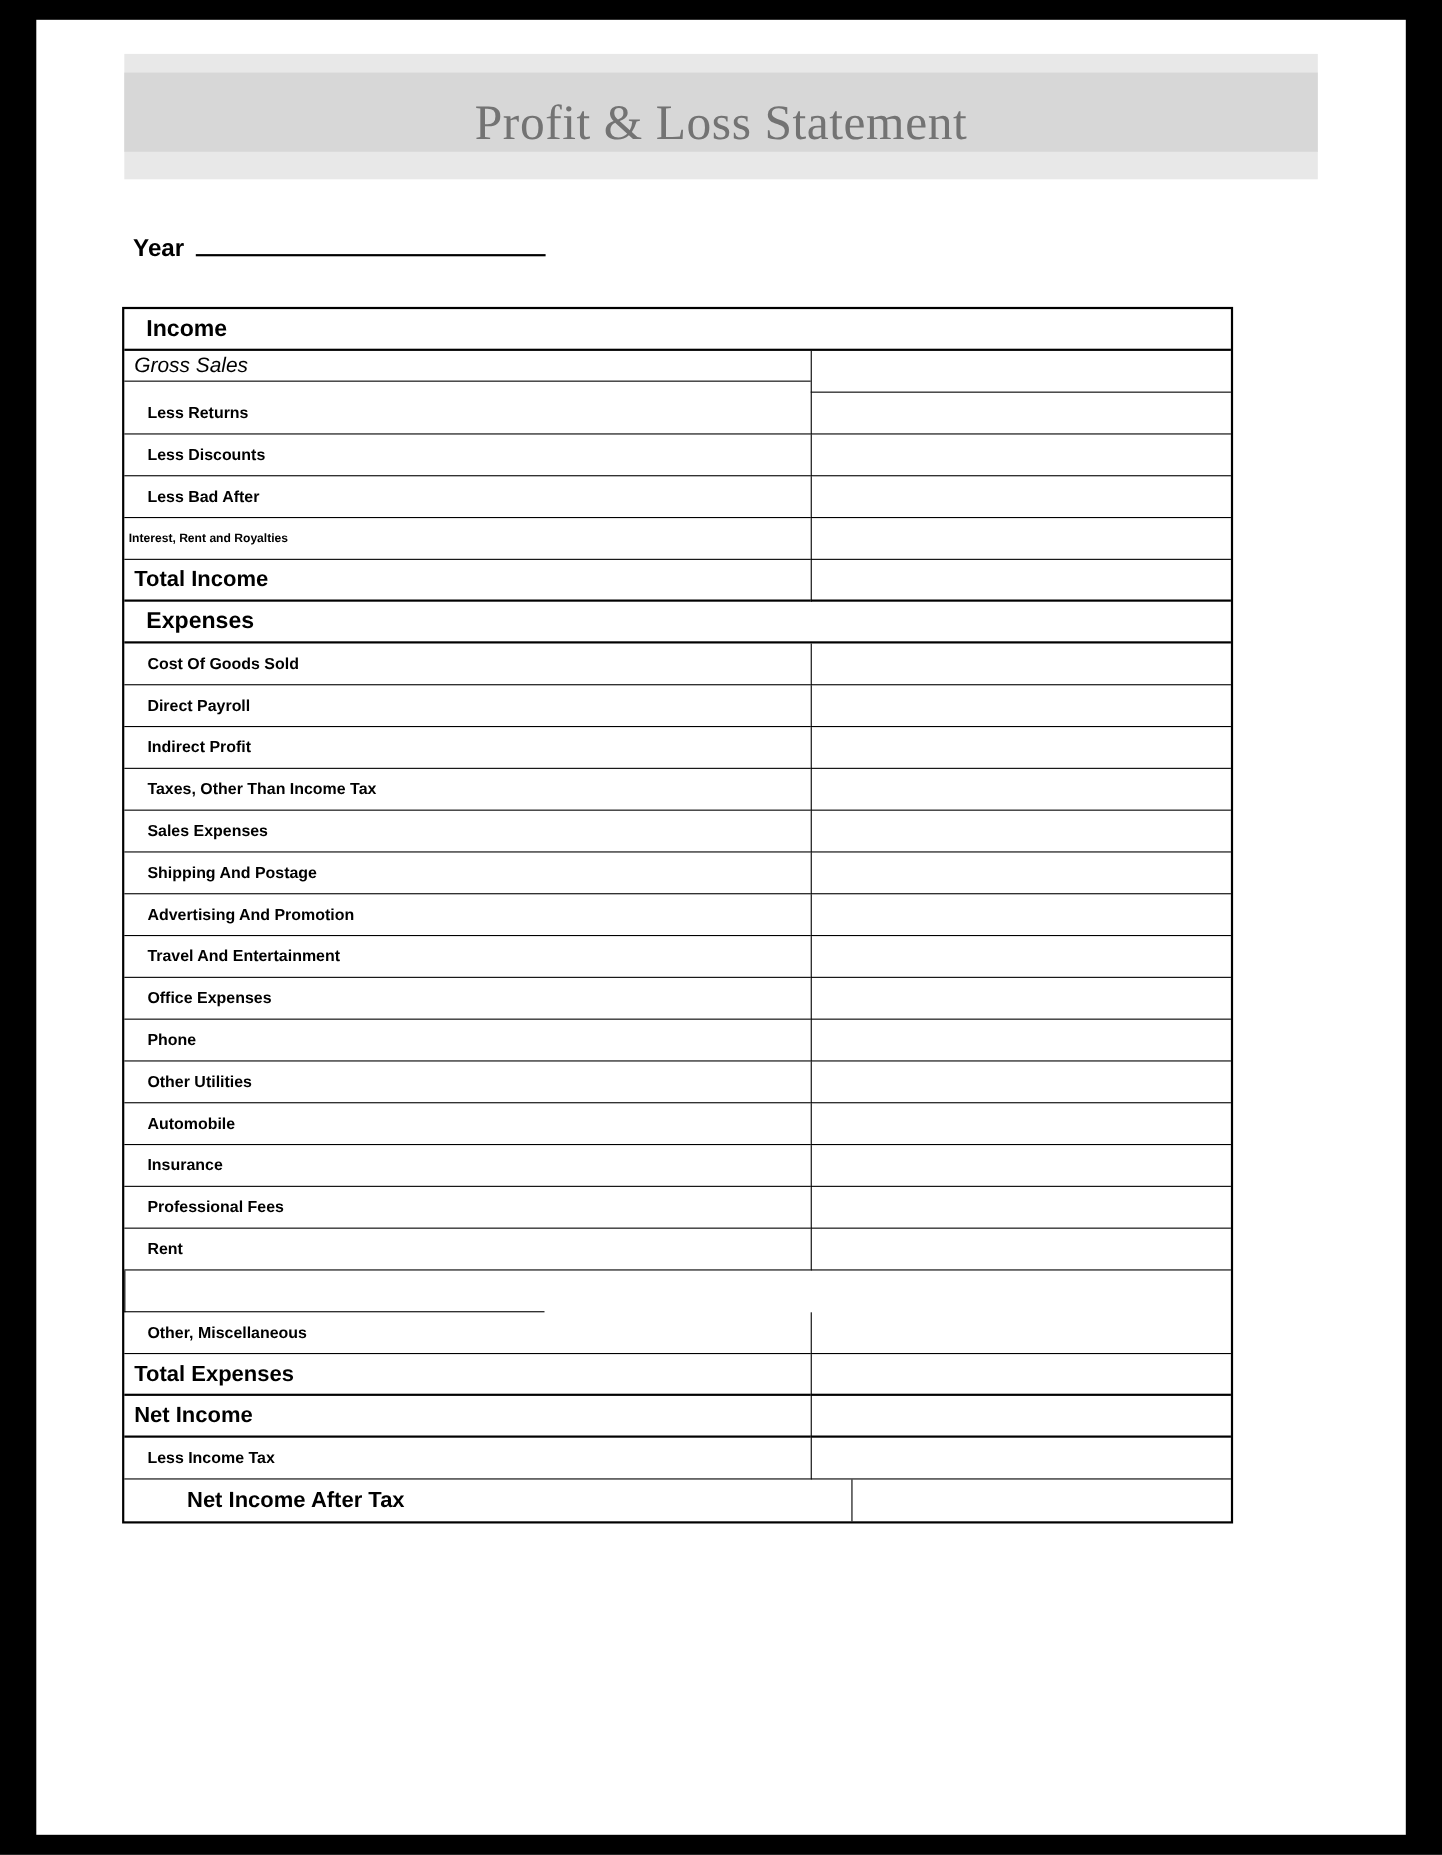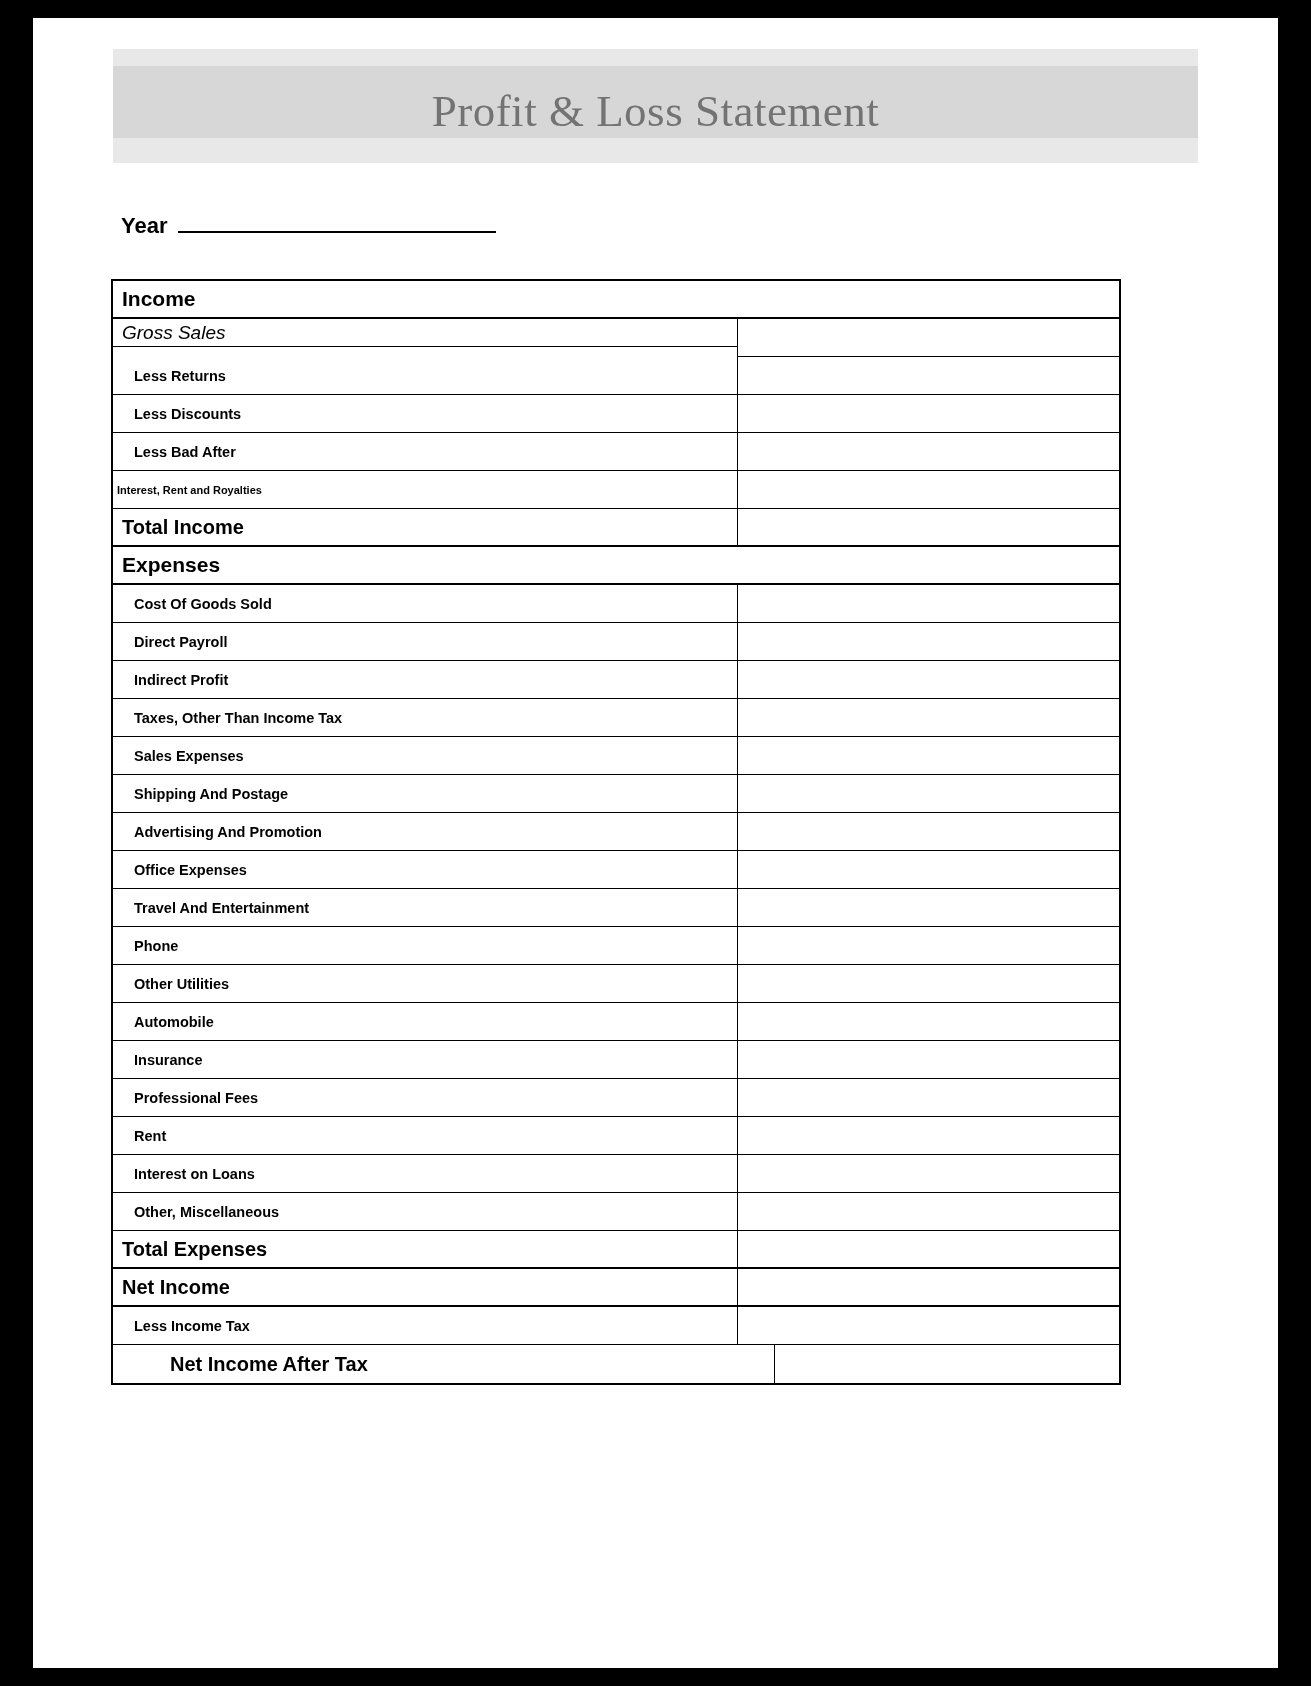--- a/index.html
+++ b/index.html
@@ -89,21 +89,21 @@
   .row .right {
     box-sizing: border-box;
     border-left: 1.5px solid #000000;
     border-bottom: 1.5px solid #000000;
   }
   
   .row.section .left {
     width: 100%;
     border-bottom: 2px solid #000000;
     height: 38px;
-    padding-left: 9px;
+    padding-left: 20px;
     font-size: 21px;
     font-weight: bold;
   }
 
   
   .row.item .left {
     width: 624px;
     height: 38px;
     padding-left: 21px;
     font-size: 14.5px;
@@ -260,32 +260,32 @@
           <div class="value-cell"></div>
         </div>
       </div>
       <div class="row item">
         <div class="left">Advertising And Promotion</div>
         <div class="right">
           <div class="value-cell"></div>
         </div>
       </div>
       <div class="row item">
+        <div class="left">Travel And Entertainment</div>
+        <div class="right">
+          <div class="value-cell"></div>
+        </div>
+      </div>
+      <div class="row item">
         <div class="left">Office Expenses</div>
         <div class="right">
           <div class="value-cell"></div>
         </div>
       </div>
       <div class="row item">
-        <div class="left">Travel And Entertainment</div>
-        <div class="right">
-          <div class="value-cell"></div>
-        </div>
-      </div>
-      <div class="row item">
         <div class="left">Phone</div>
         <div class="right">
           <div class="value-cell"></div>
         </div>
       </div>
       <div class="row item">
         <div class="left">Other Utilities</div>
         <div class="right">
           <div class="value-cell"></div>
         </div>
@@ -308,21 +308,20 @@
           <div class="value-cell"></div>
         </div>
       </div>
       <div class="row item">
         <div class="left">Rent</div>
         <div class="right">
           <div class="value-cell"></div>
         </div>
       </div>
       <div class="row item">
-        <div class="left">Interest on Loans</div>
         <div class="right">
           <div class="value-cell"></div>
         </div>
       </div>
       <div class="row item">
         <div class="left">Other, Miscellaneous</div>
         <div class="right">
           <div class="value-cell"></div>
         </div>
       </div>

